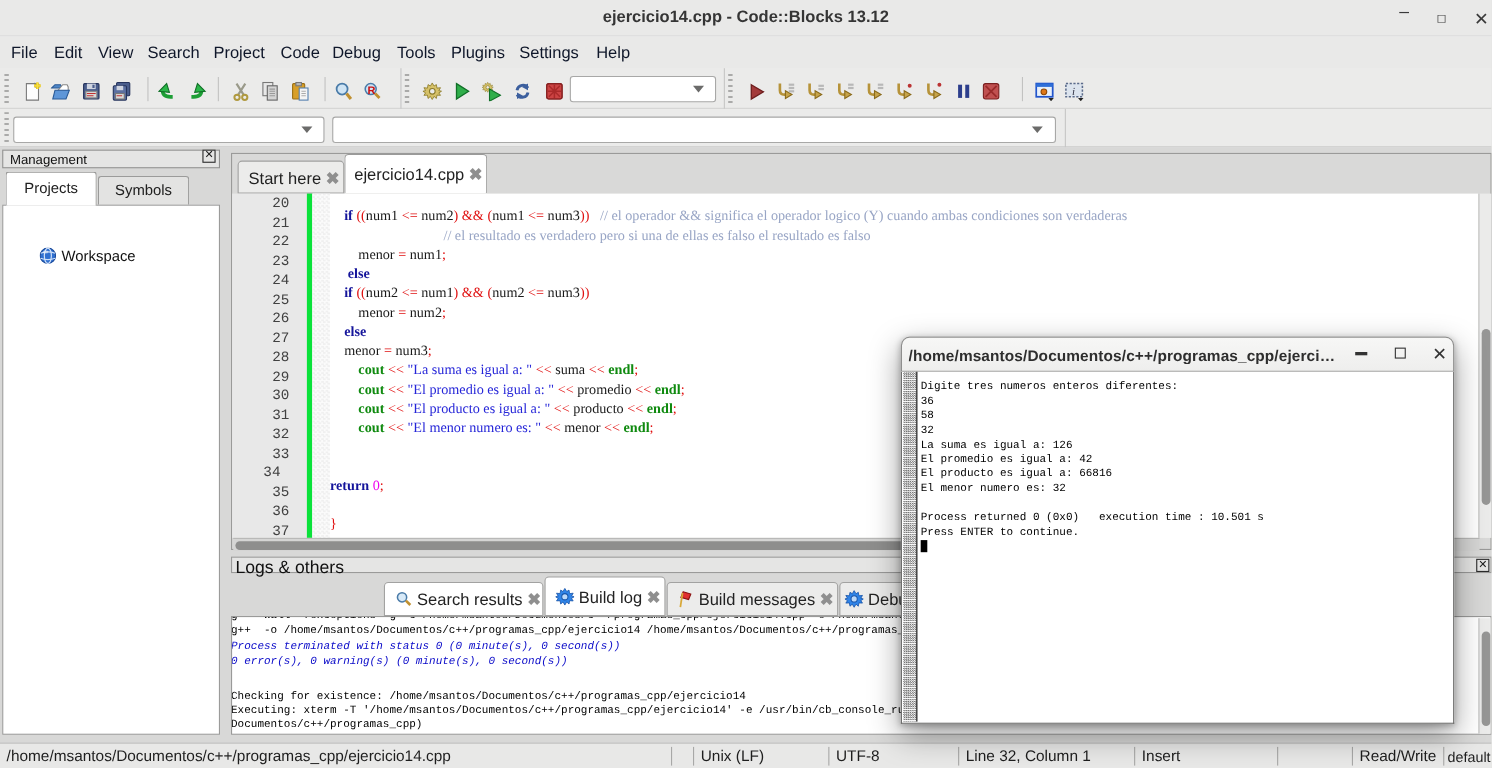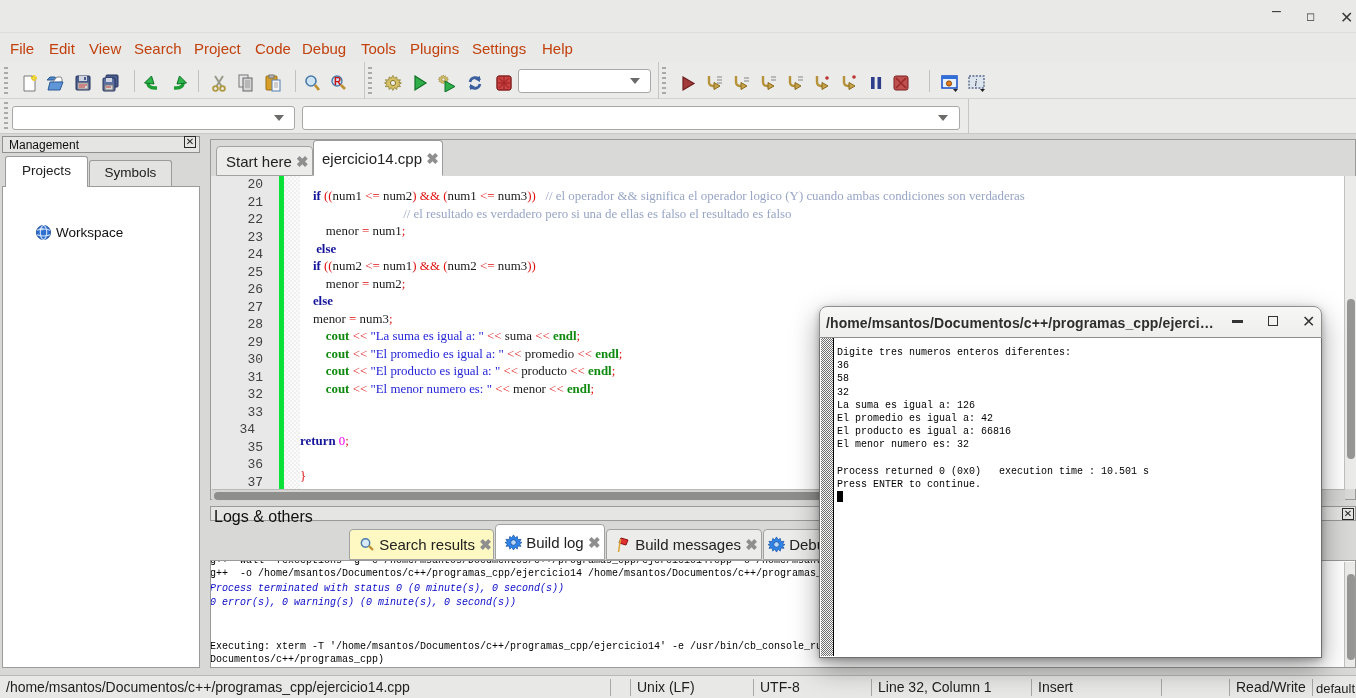--- a/index.html
+++ b/index.html
@@ -4,21 +4,21 @@
 *{margin:0;padding:0;box-sizing:border-box}
 html,body{width:1356px;height:698px;overflow:hidden;background:#e9e9e8;font-family:"Liberation Sans",sans-serif}
 .abs{position:absolute}
 #app{position:relative;width:1356px;height:698px}
 
 #title{left:0;top:0;width:1356px;height:33px;background:#e9e9e8;border-bottom:1px solid #dddddc}
 #title .t{left:0;right:0;top:7px;text-align:center;font-size:15px;font-weight:bold;color:#353535}
 .wbtn{top:8px;font-size:16px;color:#3a3a3a}
 
 #menu{left:0;top:33px;width:1356px;height:29px;background:#e9e9e8}
-#menu span{position:absolute;top:7px;font-size:15px;color:#c2410c}
+#menu span{position:absolute;top:7px;font-size:15px;color:#0f172a}
 
 #tb1{left:0;top:62px;width:1356px;height:37px;background:#ebebea;border-bottom:1px solid #d2d2d1}
 #tb2{left:0;top:99px;width:1356px;height:35px;background:#ebebea;border-bottom:1px solid #c9c9c8}
 .grip{width:4px;background-image:repeating-linear-gradient(180deg,#aaaaa9 0 2px,rgba(0,0,0,0) 2px 5px)}
 .sep{width:1px;background:#c2c2c1}
 .tdiv{width:1px;background:#c6c6c5}
 .combo{background:#fff;border:1px solid #a8a8a7;border-radius:3px}
 .carr{width:0;height:0;border-left:5px solid transparent;border-right:5px solid transparent;border-top:6px solid #6b6b6a}
 .tbi{position:absolute;width:18px;height:18px;top:12px}
 
@@ -67,20 +67,21 @@
 #xtitle{left:0;top:0;width:503px;height:32px;background:linear-gradient(#f7f7f6,#eeeeed);border:1px solid #8e8e8d;border-radius:8px 8px 0 0}
 #xtitle .t{left:6px;top:8px;width:404px;font-size:14px;font-weight:bold;color:#2e2e2e;white-space:nowrap;overflow:hidden;letter-spacing:0.1px}
 #xbody{left:0;top:32px;width:503px;height:320px;background:#fff;border:1px solid #6e6e6d;border-top:none}
 #xscroll{left:1px;top:0px;width:13px;height:318px;background-image:conic-gradient(#707070 25%,#f8f8f8 0 50%,#707070 0 75%,#f8f8f8 0);background-size:2px 2px;border-right:1px solid #000}
 #xtext{left:17px;top:8px;font-family:"Liberation Mono",monospace;font-size:10px;line-height:13.2px;color:#000;white-space:pre}
 #xcursor{left:17px;top:153px;width:6px;height:11px;background:#000}
 </style></head>
 <body>
 <div id="app">
 <div class="abs" id="title">
+  <div class="abs t">ejercicio14.cpp - Code::Blocks 13.12</div>
   <div class="abs wbtn" style="left:1272px;top:2px">–</div>
   <div class="abs wbtn" style="left:1306px;font-size:11px;top:10px">◻</div>
   <div class="abs wbtn" style="left:1340px">✕</div>
 </div>
 <div class="abs" id="menu">
   <span style="left:10px">File</span>
       <span style="left:49px">Edit</span>
       <span style="left:89px">View</span>
       <span style="left:134px">Search</span>
       <span style="left:194px">Project</span>
@@ -318,41 +319,42 @@
         </div>
     <div class="abs" id="vsb">
           <div class="abs" id="vsbthumb"></div>
         </div>
   </div>
   <div class="abs" id="logpanel">
     <div class="abs" id="logcap">
           <i style="font-style:normal;position:absolute;left:3px;top:1px">Logs &amp; others</i>
         </div>
     <div class="abs" id="logclose">✕</div>
-        <div class="abs ltab" style="left:139px;top:23px;width:145px;height:31px;background:#fef9c3;padding:6px 0 0 9px"><svg width="16" height="16" viewBox="0 0 16 16" style="vertical-align:-3px">
+        <div class="abs ltab" style="left:139px;top:23px;width:145px;height:31px;background:#ffffff;padding:6px 0 0 9px"><svg width="16" height="16" viewBox="0 0 16 16" style="vertical-align:-3px">
             <circle cx="6.5" cy="6" r="4.2" fill="#d8eaf8" stroke="#4a7ba8" stroke-width="1.4"></circle>
             <path d="M10 9 L14 13" stroke="#c09030" stroke-width="2.4"></path>
           </svg> Search results <span class="x">✖</span></div>
         <div class="abs ltab" style="left:285px;top:18px;width:110px;height:36px;background:#fff;padding:9px 0 0 9px;z-index:2"><svg width="17" height="17" viewBox="0 0 18 18" style="vertical-align:-3px">
             <path d="M9 1 L10.8 4 L13 2.6 L13.6 6 L17 5.6 L15.4 8.4 L18 9 L15.4 10.6 L17 13 L13.6 12.8 L13 16 L10.8 14 L9 17 L7.2 14 L5 16 L4.4 12.8 L1 13 L2.6 10.6 L0 9 L2.6 8.4 L1 5.6 L4.4 6 L5 2.6 L7.2 4 Z" fill="#2f84e8" stroke="#1a56aa" stroke-width="0.8"></path>
             <circle cx="9" cy="9" r="3" fill="#bcd8f8" stroke="#1a56aa"></circle>
           </svg> Build log <span class="x">✖</span></div>
         <div class="abs ltab" style="left:396px;top:23px;width:156px;height:31px;background:#ececeb;padding:6px 0 0 9px"><svg width="15" height="16" viewBox="0 0 15 16" style="vertical-align:-3px">
             <path d="M5 1 L12 3 L10 8 L3 6 Z" fill="#e03030" stroke="#8a1010"></path>
             <path d="M4.5 2 L2.5 15" stroke="#d8a838" stroke-width="1.6"></path>
           </svg> Build messages <span class="x">✖</span></div>
         <div class="abs ltab" style="left:553px;top:23px;width:120px;height:31px;background:#ececeb;padding:6px 0 0 4px"><svg width="17" height="17" viewBox="0 0 18 18" style="vertical-align:-3px">
             <path d="M9 1 L10.8 4 L13 2.6 L13.6 6 L17 5.6 L15.4 8.4 L18 9 L15.4 10.6 L17 13 L13.6 12.8 L13 16 L10.8 14 L9 17 L7.2 14 L5 16 L4.4 12.8 L1 13 L2.6 10.6 L0 9 L2.6 8.4 L1 5.6 L4.4 6 L5 2.6 L7.2 4 Z" fill="#2f84e8" stroke="#1a56aa" stroke-width="0.8"></path>
             <circle cx="9" cy="9" r="3" fill="#bcd8f8" stroke="#1a56aa"></circle>
           </svg> Debugger <span class="x">✖</span></div>
     <div class="abs" id="logbody">
       <div class="ll " style="top:-6px">g++ -Wall -fexceptions -g -c /home/msantos/Documentos/c++/programas_cpp/ejercicio14.cpp -o /home/msantos/Documentos/c++/programas</div>
           <div class="ll " style="top:7px">g++  -o /home/msantos/Documentos/c++/programas_cpp/ejercicio14 /home/msantos/Documentos/c++/programas_cpp/ejercicio14.o  /home/msantos/Documentos</div>
           <div class="ll lb" style="top:22px">Process terminated with status 0 (0 minute(s), 0 second(s))</div>
           <div class="ll lb" style="top:36px">0 error(s), 0 warning(s) (0 minute(s), 0 second(s))</div>
+          <div class="ll " style="top:67px">Checking for existence: /home/msantos/Documentos/c++/programas_cpp/ejercicio14</div>
           <div class="ll " style="top:80px">Executing: xterm -T '/home/msantos/Documentos/c++/programas_cpp/ejercicio14' -e /usr/bin/cb_console_runner LD_LIBRARY_PATH=$LD_LIBRARY_PATH '/home/msantos/</div>
           <div class="ll " style="top:93px">Documentos/c++/programas_cpp)</div>
       <div class="abs" id="lvsb">
             <div class="abs" id="lvsbthumb"></div>
           </div>
     </div>
   </div>
 </div>
 <div class="abs" id="status">
   <div style="left:6px">/home/msantos/Documentos/c++/programas_cpp/ejercicio14.cpp</div>

